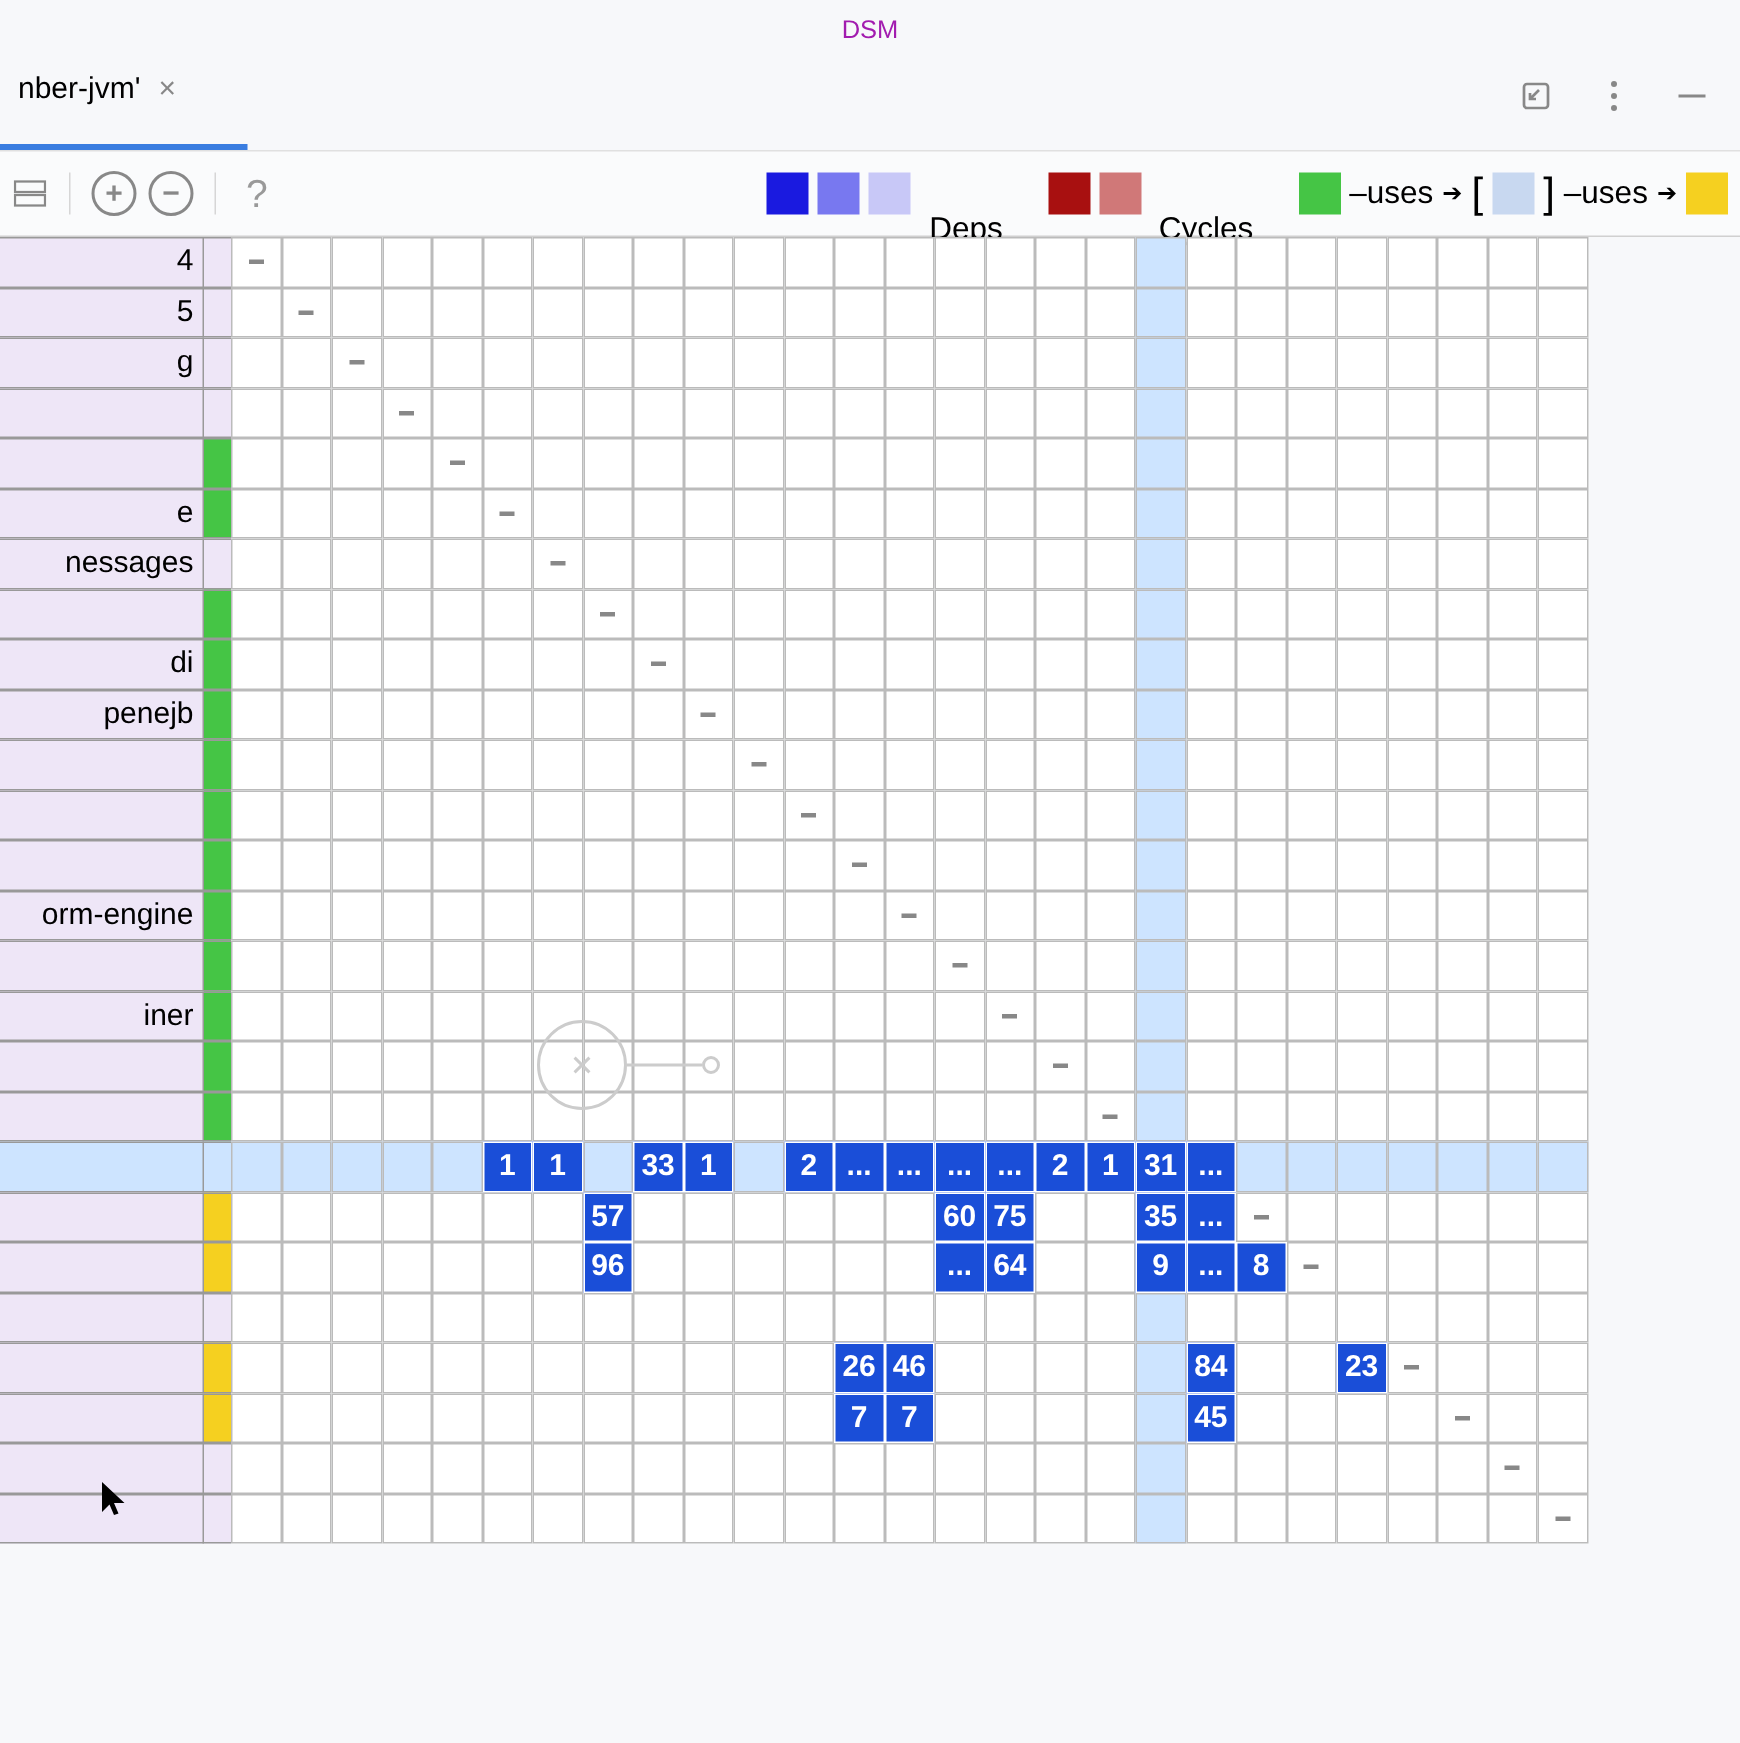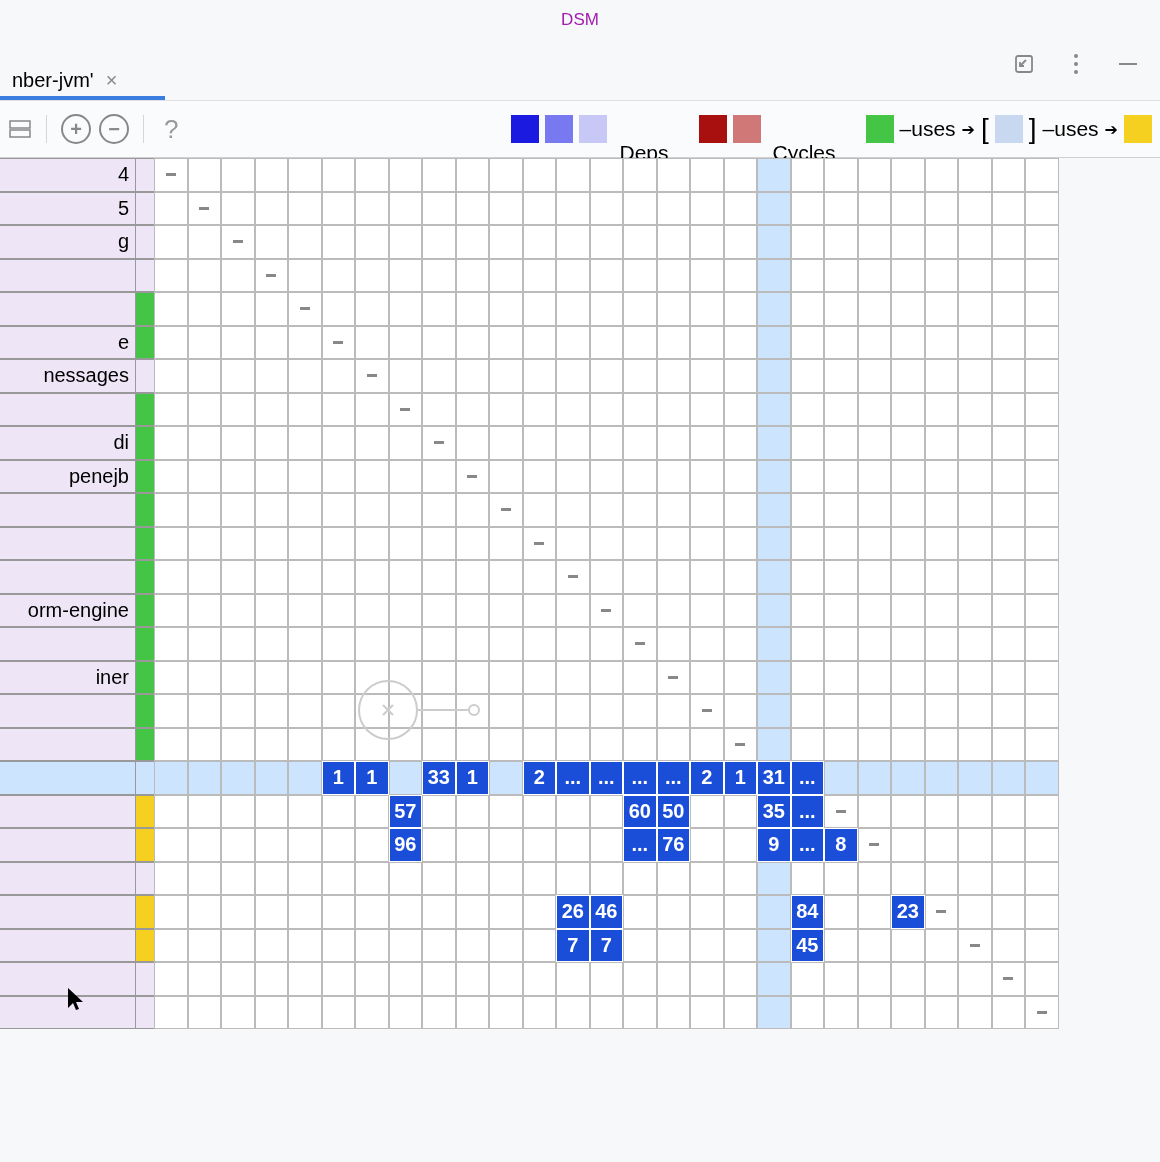--- a/index.html
+++ b/index.html
@@ -1,20 +1,20 @@
 <!DOCTYPE html>
 <html><head>
 <meta charset="utf-8">
 <style>
 * { box-sizing: border-box; margin: 0; padding: 0; }
 body { font-family: -apple-system, BlinkMacSystemFont, "Segoe UI", sans-serif; background: #f7f8fa; width: 1160px; height: 1162px; overflow: hidden; position: relative; }
 
 .title-bar { height: 40px; display: flex; align-items: center; justify-content: center; font-size: 17px; color: #a21caf; }
 
-.tab-bar { height: 60px; display: flex; align-items: flex-end; padding-left: 0; position: relative; }
+.tab-bar { height: 60px; display: flex; align-items: flex-start; padding-left: 0; position: relative; }
 .tab { display: flex; align-items: center; padding: 8px 12px; font-size: 20px; color: #000; }
 .tab-close { margin-left: 12px; color: #888; font-size: 20px; cursor: pointer; }
 .tab-underline { position: absolute; bottom: 0; left: 0; width: 165px; height: 4px; background: #3a7de0; }
 
 .tab-right-controls { position: absolute; right: 20px; top: 12px; display: flex; align-items: center; gap: 28px; }
 .icon-btn { width: 24px; height: 24px; display: flex; align-items: center; justify-content: center; color: #888; cursor: pointer; }
 
 .toolbar { height: 58px; border-top: 1px solid #e0e0e0; border-bottom: 1px solid #d0d0d0; display: flex; align-items: center; padding: 0 8px; background: #fafbfc; }
 .tool-group { display: flex; align-items: center; gap: 8px; }
 .divider { width: 1px; height: 28px; background: #d6d6d6; margin: 0 14px; }
@@ -686,21 +686,21 @@
       <div class="cell"></div>
       <div class="cell"></div>
       <div class="cell blue">57</div>
       <div class="cell"></div>
       <div class="cell"></div>
       <div class="cell"></div>
       <div class="cell"></div>
       <div class="cell"></div>
       <div class="cell"></div>
       <div class="cell blue">60</div>
-      <div class="cell blue">50</div>
+      <div class="cell blue">75</div>
       <div class="cell"></div>
       <div class="cell"></div>
       <div class="cell blue">35</div>
       <div class="cell blue">...</div>
       <div class="cell diag"></div>
       <div class="cell"></div>
       <div class="cell"></div>
       <div class="cell"></div>
       <div class="cell"></div>
       <div class="cell"></div>
@@ -715,21 +715,21 @@
       <div class="cell"></div>
       <div class="cell"></div>
       <div class="cell blue">96</div>
       <div class="cell"></div>
       <div class="cell"></div>
       <div class="cell"></div>
       <div class="cell"></div>
       <div class="cell"></div>
       <div class="cell"></div>
       <div class="cell blue">...</div>
-      <div class="cell blue">76</div>
+      <div class="cell blue">64</div>
       <div class="cell"></div>
       <div class="cell"></div>
       <div class="cell blue">9</div>
       <div class="cell blue">...</div>
       <div class="cell blue">8</div>
       <div class="cell diag"></div>
       <div class="cell"></div>
       <div class="cell"></div>
       <div class="cell"></div>
       <div class="cell"></div>

